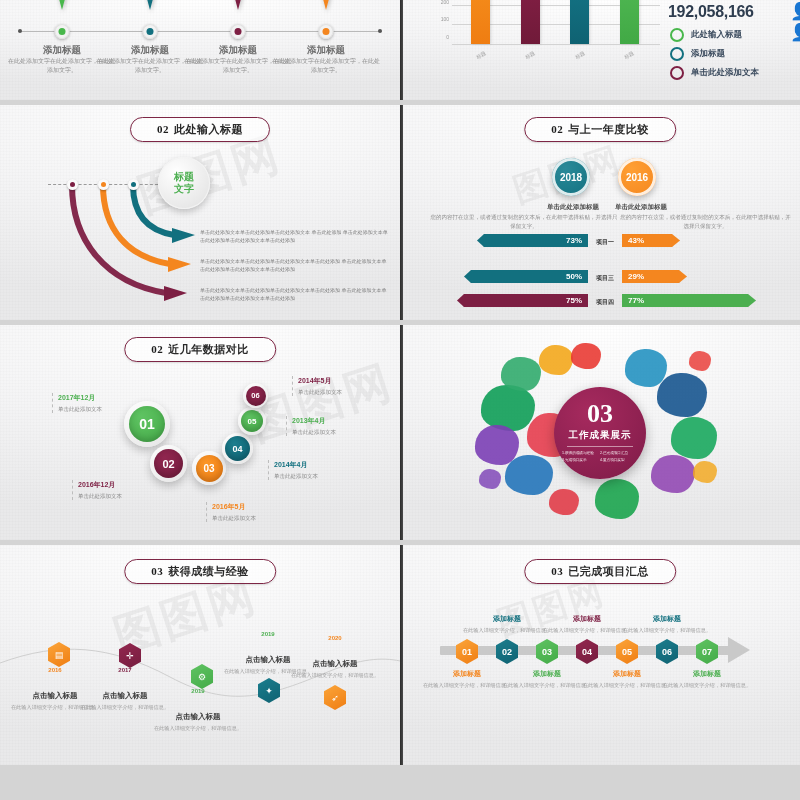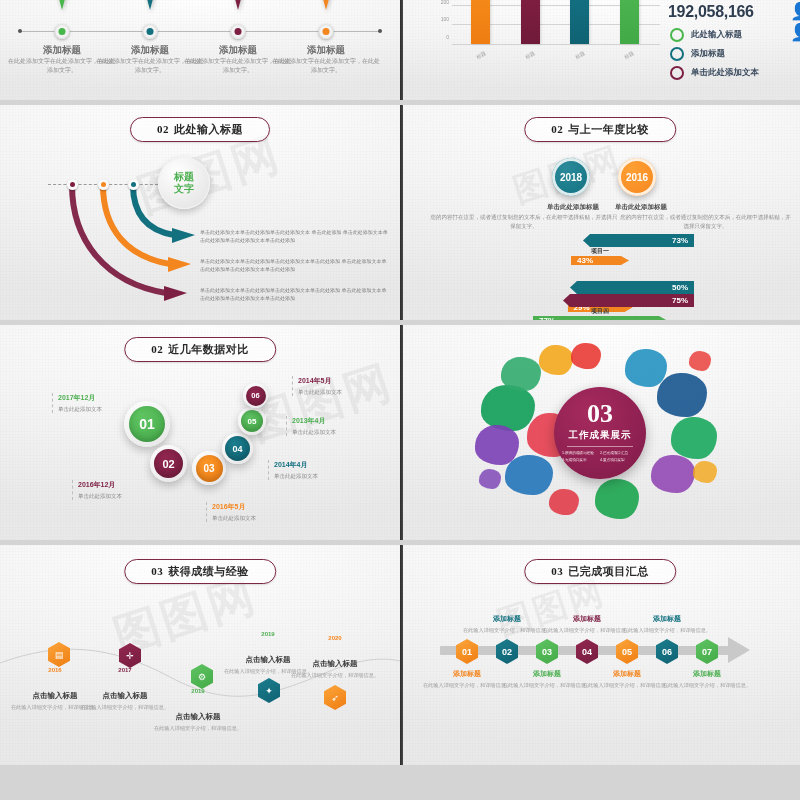--- a/index.html
+++ b/index.html
@@ -107,21 +107,21 @@
 
   
   .s4 .yearc{
     position:absolute;width:38px;height:38px;border-radius:50%;
     display:flex;align-items:center;justify-content:center;
     color:#fff;font-size:10px;font-weight:bold;
     box-shadow:0 3px 6px rgba(0,0,0,.25), inset 0 0 0 3px rgba(255,255,255,.85);
   }
   .s4 .colhead{position:absolute;font-size:6.5px;font-weight:bold;color:#4a4a4a;text-align:center;}
   .s4 .colbody{position:absolute;font-size:5.5px;color:#8d8d8d;line-height:1.6;text-align:center;}
-  .s4 .rowline{position:absolute;height:13px;display:flex;align-items:center;flex-direction:column;}
+  .s4 .rowline{position:absolute;height:13px;display:flex;align-items:flex-end;}
   .chev-l{
     height:13px;display:flex;align-items:center;justify-content:flex-end;
     padding-right:6px;color:#fff;font-size:8px;font-weight:bold;
     clip-path:polygon(7px 0,100% 0,100% 100%,7px 100%,0 50%);
     box-shadow:0 1px 2px rgba(0,0,0,.2);
   }
   .chev-r{
     height:13px;display:flex;align-items:center;padding-left:6px;
     color:#fff;font-size:8px;font-weight:bold;
     clip-path:polygon(0 0,calc(100% - 8px) 0,100% 50%,calc(100% - 8px) 100%,0 100%);
@@ -341,21 +341,21 @@
             <span>73%</span>
           </div>
         </div>
         <div class="mid">项目一</div>
         <div class="chev-r" style="width:52px;background:#f4861f">
           <span>43%</span>
         </div>
       </div>
 
 
-      <div class="rowline" style="left:0;top:176px;width:400px">
+      <div class="rowline" style="left:0;top:165px;width:400px">
         <div style="width:188px;display:flex;justify-content:flex-end">
           <div class="chev-l" style="width:118px;background:#12707f">
             <span>50%</span>
           </div>
         </div>
         <div class="mid">项目三</div>
         <div class="chev-r" style="width:59px;background:#f4861f">
           <span>29%</span>
         </div>
       </div>

